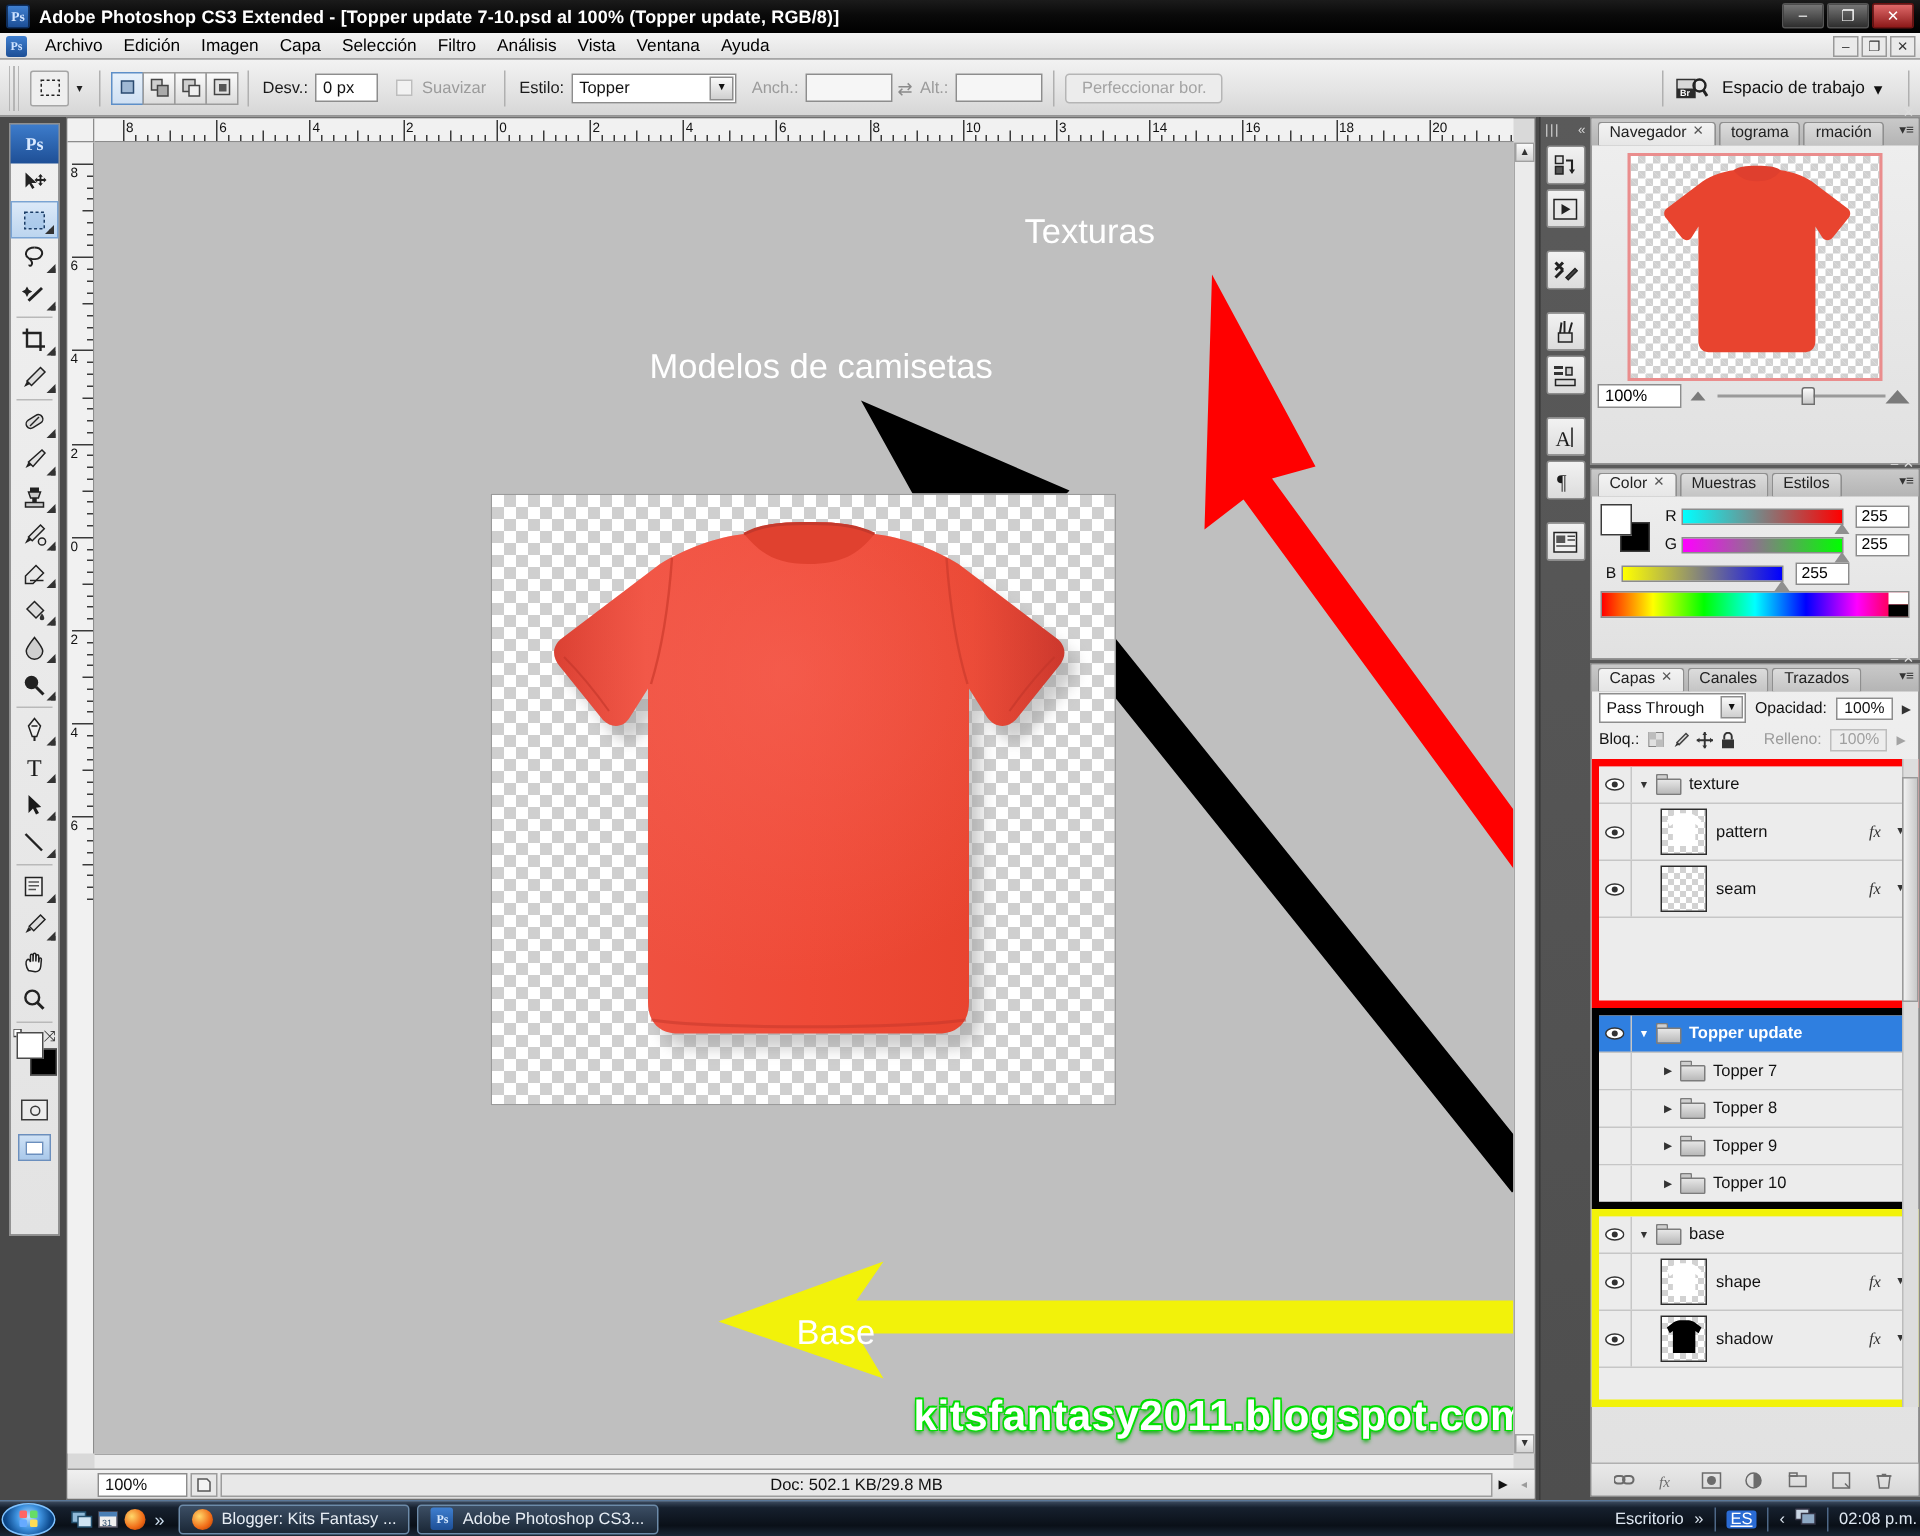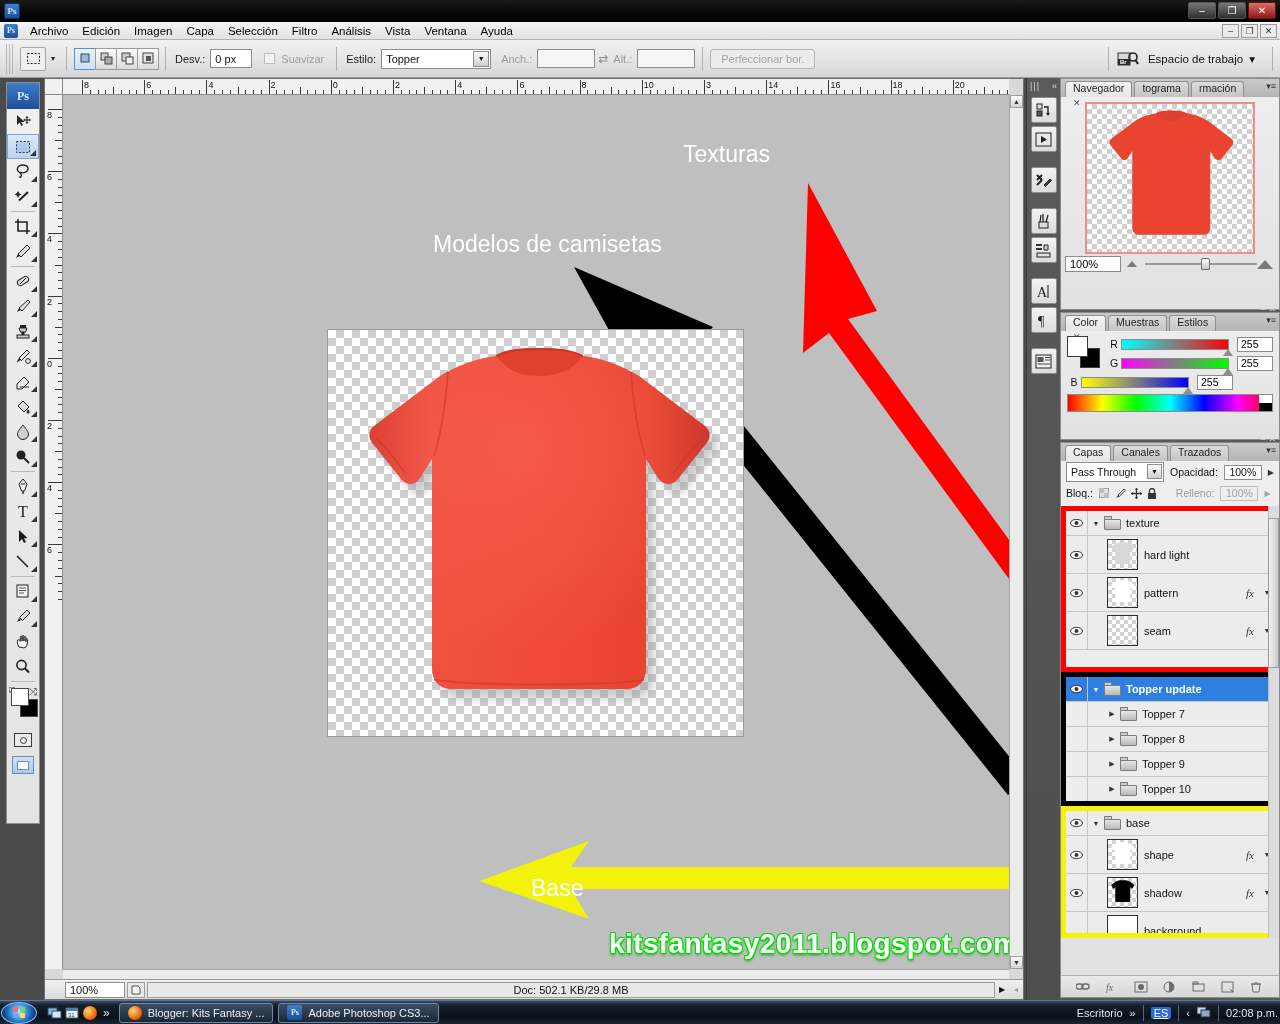--- a/index.html
+++ b/index.html
@@ -209,21 +209,21 @@
     display:flex;align-items:center;justify-content:center;
   }
   .icgap{height:9px;}
 
   
   #panels{position:absolute;left:1060px;top:78px;width:220px;height:922px;background:#5a5a5a;}
   .panel{background:linear-gradient(to bottom,#efefef,#e1e1e1);border:1px solid #8a8a8a;margin:0;}
   .ptabs{height:18px;background:linear-gradient(to bottom,#c9c9c9,#b4b4b4);display:flex;align-items:flex-end;position:relative;padding-left:4px;}
   .ptab{height:16px;padding:0 7px;font-size:10.5px;display:flex;align-items:flex-start;gap:4px;
     background:linear-gradient(to bottom,#dcdcdc,#c4c4c4);border:1px solid #8f8f8f;border-bottom:none;margin-right:2px;color:#222;
-    border-radius:3px 3px 0 0;flex-direction:column;}
+    border-radius:3px 3px 0 0;}
   .ptab.active{background:linear-gradient(to bottom,#f3f3f3,#e6e6e6);}
   .ptab .x{font-size:9px;color:#555;}
   .pmenu{position:absolute;right:3px;top:2px;display:flex;align-items:center;gap:2px;font-size:9px;color:#333;}
   .pwinbtns{position:absolute;right:3px;top:-9px;display:flex;gap:3px;color:#ddd;font-size:9px;}
 
   
   #navThumb{
     margin:6px auto 0;width:168px;height:150px;border:1px solid #cfa6a6;position:relative;
     background-image:
       linear-gradient(45deg,#d0d0d0 25%,transparent 25%,transparent 75%,#d0d0d0 75%),
@@ -316,20 +316,21 @@
   .traydiv{width:1px;height:16px;background:#4d6786;}
   .langbox{background:#2a6bd4;color:#fff;padding:0 3px;border-radius:2px;font-size:11px;text-decoration:underline;}
   .ffox{width:14px;height:14px;border-radius:50%;background:radial-gradient(circle at 35% 35%,#ffd86b,#f06a16 60%,#9b3403);}
   .psq{width:15px;height:15px;background:linear-gradient(to bottom,#3f7fd0,#1d4f96);border-radius:2px;color:#d6e8ff;font-size:8px;font-weight:bold;display:flex;align-items:center;justify-content:center;font-family:"Liberation Serif",serif;}
 </style>
 </head>
 <body>
 
 <div id="titlebar">
   <div class="ps-logo">Ps</div>
+  <div class="title">Adobe Photoshop CS3 Extended - [Topper update 7-10.psd al 100% (Topper update, RGB/8)]</div>
   <div class="wbtns">
     <div class="wbtn">–</div>
     <div class="wbtn">❐</div>
     <div class="wbtn close">✕</div>
   </div>
 </div>
 
 <div id="menubar">
   <div class="ps-mini">Ps</div>
   <div class="mi">Archivo</div>
@@ -1124,35 +1125,20 @@
               </svg>
           </span>
           <span class="twirl">▼</span>
           <span class="folder">
               <i class="t" style="position:absolute;left:0;top:0;width:8px;height:4px;background:#cfcfcf;border:1px solid #7c7c7c;border-bottom:none;"></i>
               <i class="b" style="position:absolute;left:0;bottom:0;width:17px;height:11px;background:linear-gradient(to bottom,#e6e6e6,#b9b9b9);border:1px solid #7c7c7c;"></i>
             </span>
           <span class="lname">texture</span>
         </div>
 
-        <div class="layer">
-          <span class="eye">
-            <svg width="13" height="10">
-                <ellipse cx="6.5" cy="5" rx="6" ry="3.6" fill="#fff" stroke="#333"></ellipse>
-                <circle cx="6.5" cy="5" r="2" fill="#333"></circle>
-              </svg>
-          </span>
-          <span class="spacer16"></span>
-          <span class="thumb">
-            <svg width="29" height="29" viewBox="0 0 415 406">
-                <path d="M168 26 C150 28 128 36 112 46 L46 96 L74 150 L104 129 L104 338 L318 338 L318 129 L349 150 L377 96 L311 46 C295 36 273 28 255 26 Z" fill="#d8d8d8"></path>
-              </svg>
-          </span>
-          <span class="lname">hard light</span>
-        </div>
 
 
         <div class="layer">
           <span class="eye">
             <svg width="13" height="10">
                 <ellipse cx="6.5" cy="5" rx="6" ry="3.6" fill="#fff" stroke="#333"></ellipse>
                 <circle cx="6.5" cy="5" r="2" fill="#333"></circle>
               </svg>
           </span>
           <span class="spacer16"></span>
@@ -1291,26 +1277,20 @@
           <span class="thumb">
             <svg width="29" height="29" viewBox="0 0 415 406">
                 <path d="M168 26 C150 28 128 36 112 46 L46 96 L74 150 L104 129 L104 338 L318 338 L318 129 L349 150 L377 96 L311 46 C295 36 273 28 255 26 Z" fill="#000000"></path>
               </svg>
           </span>
           <span class="lname">shadow</span>
           <span class="fx">fx</span>
           <span class="fxarw">▼</span>
         </div>
 
-        <div class="layer">
-          <span class="eyecol"></span>
-          <span class="spacer16"></span>
-          <span class="thumb plain"></span>
-          <span class="lname">background</span>
-        </div>
       </div>
 
       <div class="lscroll">
         <div class="lsbar" style="top:12px;height:150px;"></div>
       </div>
     </div>
 
     <div class="lfoot" style="position:absolute;left:0;bottom:0;width:100%;">
       <span class="lfic">
         <svg width="14" height="11">

